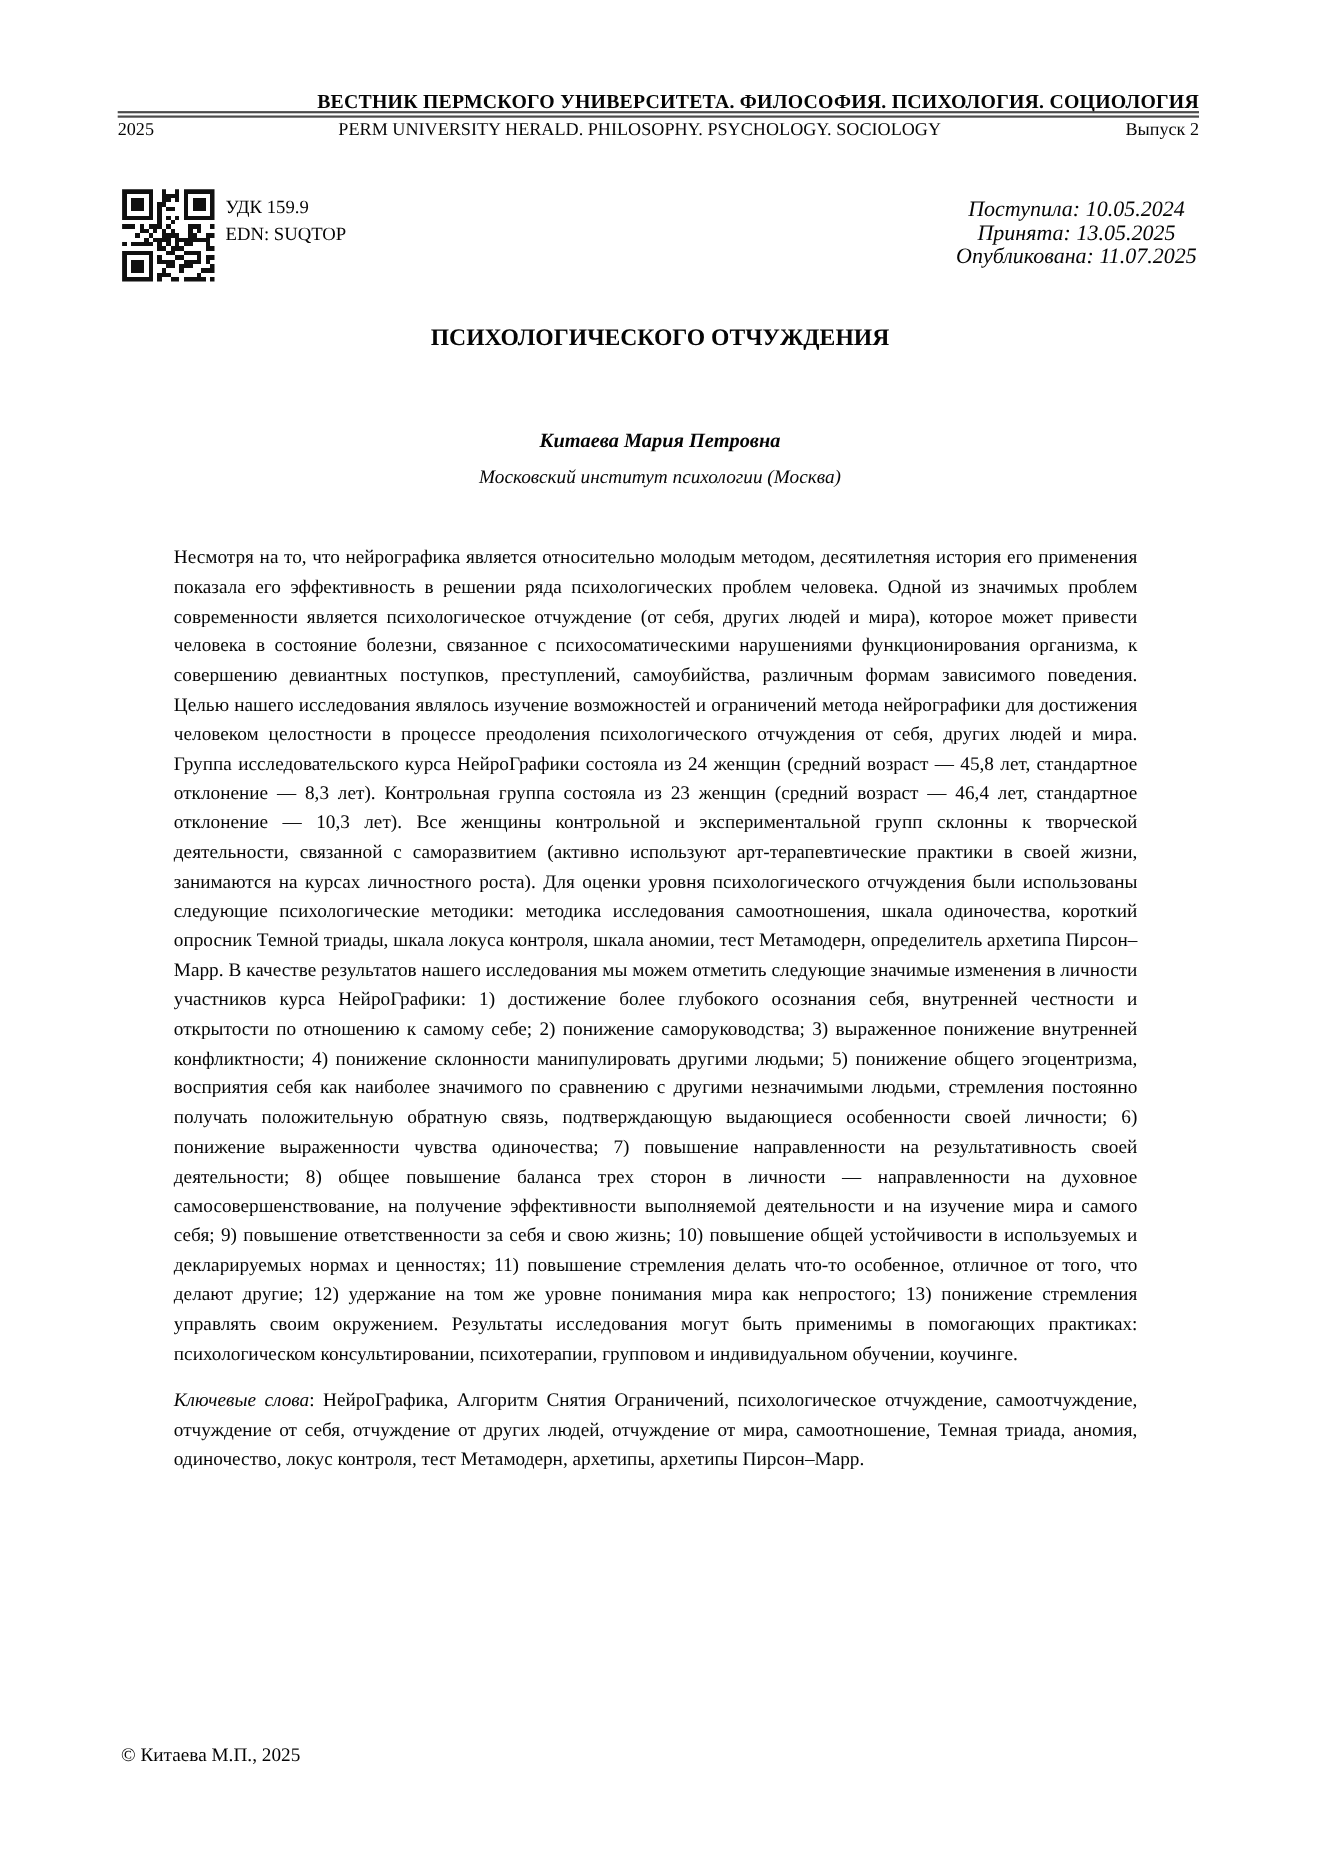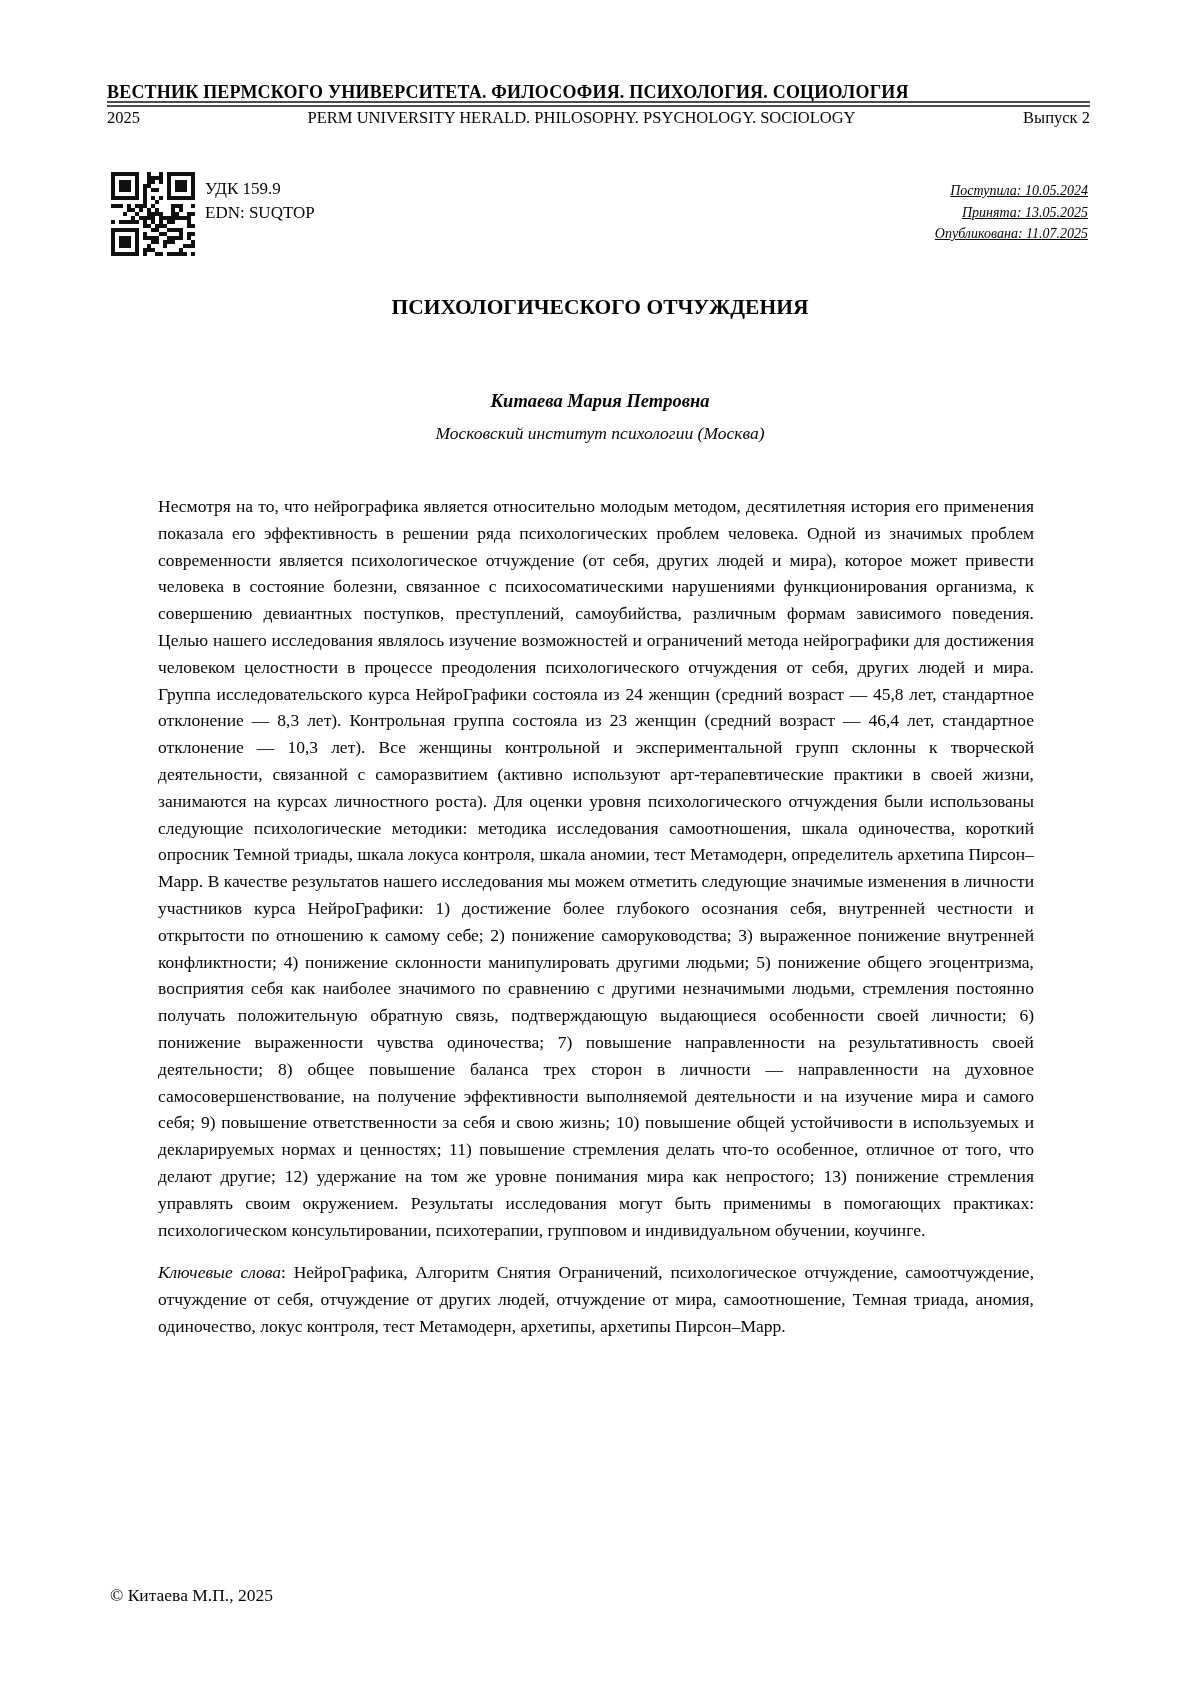--- a/index.html
+++ b/index.html
@@ -6,21 +6,21 @@
   .page{
     position:relative;
     width:1200px;height:1697px;
     background:#ffffff;color:#050505;
     font-family:"Liberation Serif","DejaVu Serif",serif;
     overflow:hidden;
   }
   
   .jr-title{
     position:absolute;top:82px;left:107px;right:110px;
-    text-align:left;font-weight:700;font-size:18px;letter-spacing:.2px;
+    text-align:right;font-weight:700;font-size:18px;letter-spacing:.2px;
     white-space:nowrap;
   }
   .jr-rule{
     position:absolute;top:101px;left:107px;right:110px;
     height:1.5px;border-top:2px solid #4b4b4b;border-bottom:2px solid #4b4b4b;
   }
   .jr-row{
     position:absolute;top:108px;left:107px;right:110px;
     display:flex;align-items:flex-end;font-size:16.5px;
   }
@@ -28,21 +28,21 @@
   .jr-row .entitle{flex:1 1 auto;text-align:center;}
   .jr-row .issue{flex:0 0 auto;}
   
   .qr{position:absolute;left:111px;top:172px;width:84px;height:84px;}
   .meta-left{
     position:absolute;left:205px;top:177px;
     font-size:17px;line-height:24px;
   }
   .meta-dates{
     position:absolute;right:112px;top:180px;
-    text-align:right;font-style:italic;font-size:14px;line-height:21.5px;text-decoration:underline;
+    text-align:center;font-style:italic;font-size:20px;line-height:21.5px;
   }
   
   .art-title{
     position:absolute;top:288px;left:110px;right:110px;
     text-align:center;font-weight:700;font-size:21.5px;line-height:38px;
   }
   .art-author{
     position:absolute;top:391px;left:110px;right:110px;
     text-align:center;font-weight:700;font-style:italic;font-size:18.5px;
   }

